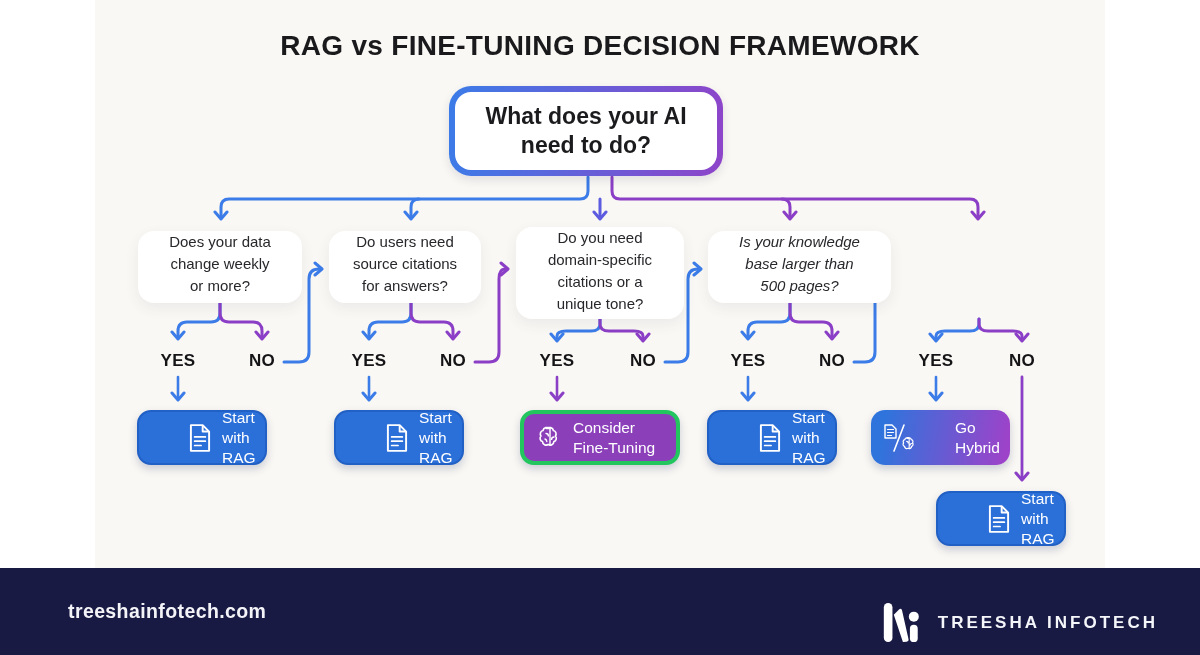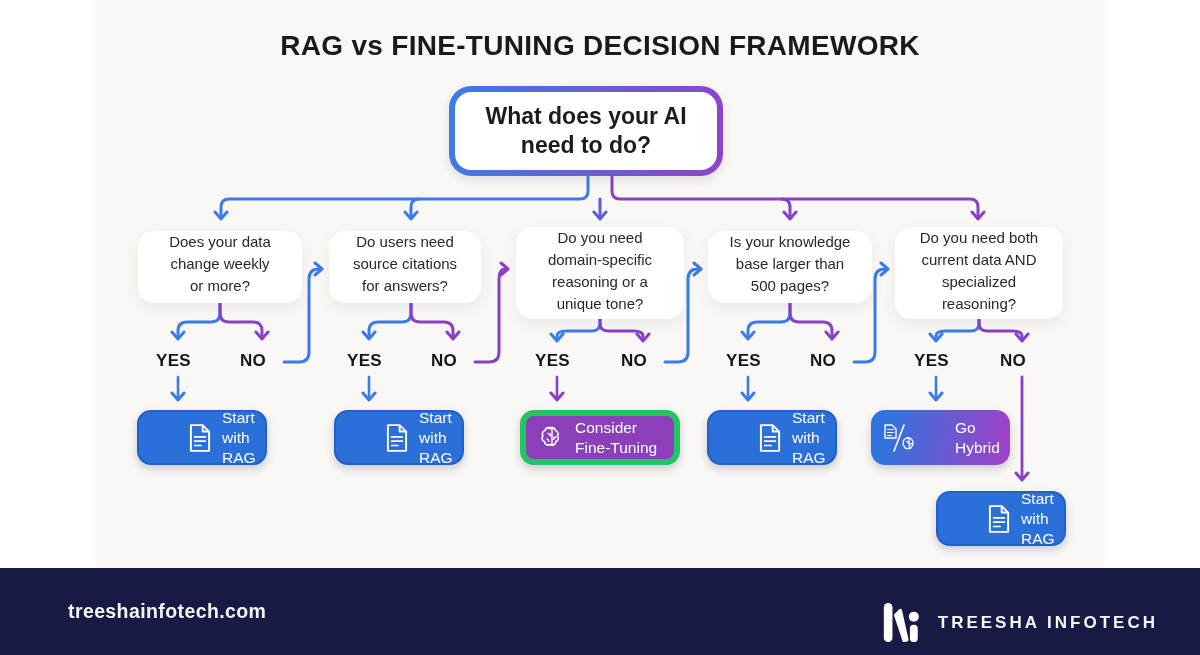--- a/index.html
+++ b/index.html
@@ -17,27 +17,27 @@
                     display: flex; align-items: center; justify-content: center; }
   .main-q-text { font-size: 23px; line-height: 29px; font-weight: 700; color: #1b1b1e;
                  text-align: center; white-space: pre-line; }
   svg.connectors { position: absolute; left: 0; top: 0; width: 1200px; height: 655px;
                    z-index: 1; pointer-events: none; }
   .q-box { position: absolute; background: #ffffff; border-radius: 16px; z-index: 2;
            display: flex; justify-content: center;
            box-shadow: 0 5px 14px rgba(60,60,100,0.08); }
   .q-text { font-size: 15px; line-height: 22px; font-weight: 500; color: #28282c;
             text-align: center; white-space: pre-line; }
-  .yn-label { position: absolute; top: 351px; width: 44px; z-index: 2;
+  .yn-label { position: absolute; top: 351px; width: 44px; text-align: center; z-index: 2;
               font-size: 17px; font-weight: 800; color: #151517; letter-spacing: 0.3px; }
   .result { position: absolute; top: 410px; height: 55px; border-radius: 14px; z-index: 2;
             display: flex; align-items: center; padding: 0 10px 0 12px; gap: 9px;
             box-shadow: 0 4px 9px rgba(30,50,110,0.22); }
   .result.blue { background: #2b6fd9; border: 2px solid #2160c4; padding-left: 48px; }
-  .result.purple { background: #8b40ba; border: 6px solid #22c55e; }
+  .result.purple { background: #8b40ba; border: 4px solid #22c55e; }
   .result.gradient { background: linear-gradient(100deg, #2f74dc 10%, #9c43c9 95%); border: none; gap: 36px; }
   .result-label { font-size: 15.5px; line-height: 20px; font-weight: 500; color: #ffffff; }
   .result .icon { flex: 0 0 auto; display: flex; align-items: center; }
   .footer { position: absolute; left: 0; top: 568px; width: 1200px; height: 87px;
             background: #181a43; display: flex; align-items: center; z-index: 3; }
   .footer-url { position: absolute; left: 68px; top: 0; height: 87px; display: flex; align-items: center;
                 color: #f4f4f8; font-size: 19.5px; font-weight: 700; letter-spacing: 0.4px; }
   .brand { position: absolute; right: 42px; top: 0; height: 109px; display: flex;
            align-items: center; gap: 16px; }
   .brand-name { color: #f5f6fa; font-size: 17px; font-weight: 700; letter-spacing: 3px; }
@@ -113,33 +113,27 @@
 or more?</div>
   </div>
   <div class="q-box" style="left:329px; top:231px; width:152px; height:72px;">
     <div class="q-text">Do users need
 source citations
 for answers?</div>
   </div>
   <div class="q-box" style="left:516px; top:227px; width:168px; height:92px;">
     <div class="q-text">Do you need
 domain-specific
-reasoning or a
+citations or a
 unique tone?</div>
   </div>
-  <div class="q-box" style="left:708px; top:231px; width:164px; height:72px;">
+  <div class="q-box" style="left:708px; top:231px; width:183px; height:72px;font-style:italic;">
     <div class="q-text">Is your knowledge
 base larger than
 500 pages?</div>
-  </div>
-  <div class="q-box" style="left:895px; top:227px; width:168px; height:92px;">
-    <div class="q-text">Do you need both
-current data AND
-specialized
-reasoning?</div>
   </div>
 
   <div class="yn-label" style="left:156px;">YES</div>
   <div class="yn-label" style="left:240px;">NO</div>
   <div class="yn-label" style="left:347px;">YES</div>
   <div class="yn-label" style="left:431px;">NO</div>
   <div class="yn-label" style="left:535px;">YES</div>
   <div class="yn-label" style="left:621px;">NO</div>
   <div class="yn-label" style="left:726px;">YES</div>
   <div class="yn-label" style="left:810px;">NO</div>

